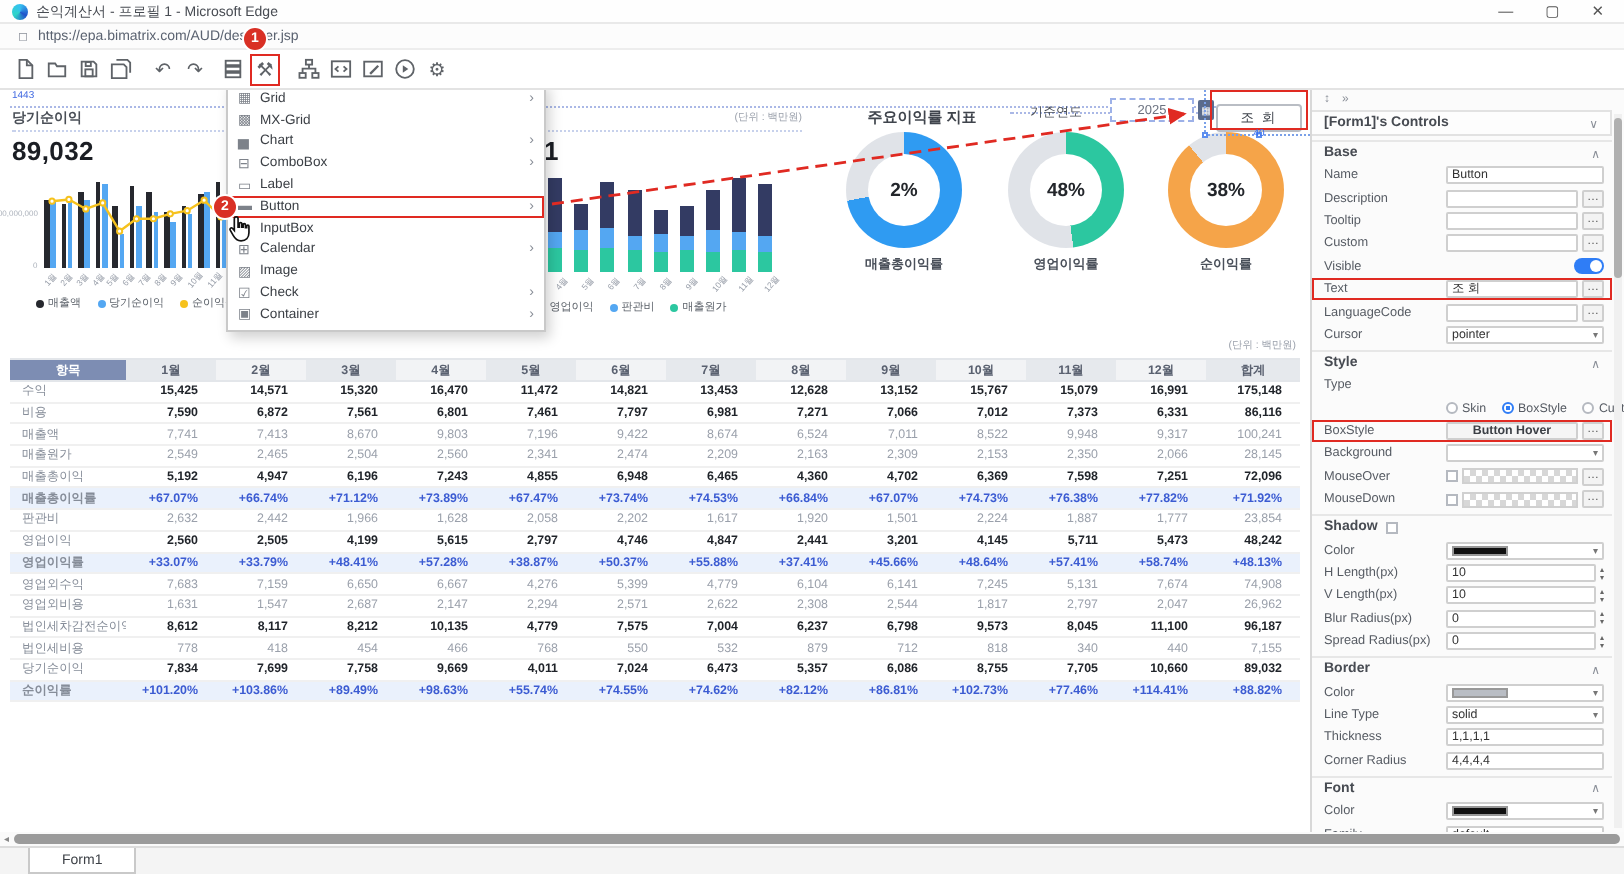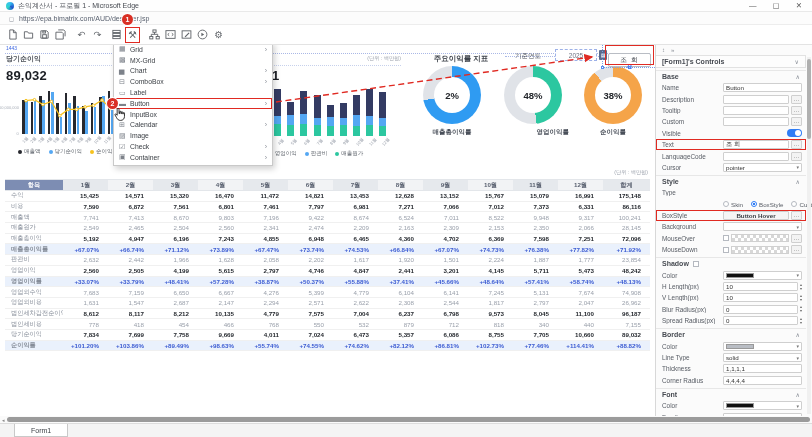--- a/index.html
+++ b/index.html
@@ -517,21 +517,21 @@
 
     <div class="card" id="kpibox">
       <div class="kpi-title">주요이익률 지표</div>
       <div class="donut-row" id="donuts">
           <div class="donut-wrap" style="left: 20px;">
             <div class="donut" style="background: conic-gradient(rgb(47, 155, 242) 0deg, rgb(47, 155, 242) 72%, rgb(224, 227, 232) 72%, rgb(224, 227, 232) 100%);">
               <div class="hole">2%</div>
             </div>
             <div class="donut-label">매출총이익률</div>
           </div>
-          <div class="donut-wrap" style="left: 101px; text-align: right;">
+          <div class="donut-wrap" style="left: 101px;">
             <div class="donut" style="background: conic-gradient(rgb(44, 199, 160) 0deg, rgb(44, 199, 160) 48%, rgb(224, 227, 232) 48%, rgb(224, 227, 232) 100%);">
               <div class="hole">48%</div>
             </div>
             <div class="donut-label">영업이익률</div>
           </div>
           <div class="donut-wrap" style="left: 181px;">
             <div class="donut" style="background: conic-gradient(rgb(245, 164, 73) 0deg, rgb(245, 164, 73) 89%, rgb(224, 227, 232) 89%, rgb(224, 227, 232) 100%);">
               <div class="hole">38%</div>
             </div>
             <div class="donut-label">순이익률</div>

